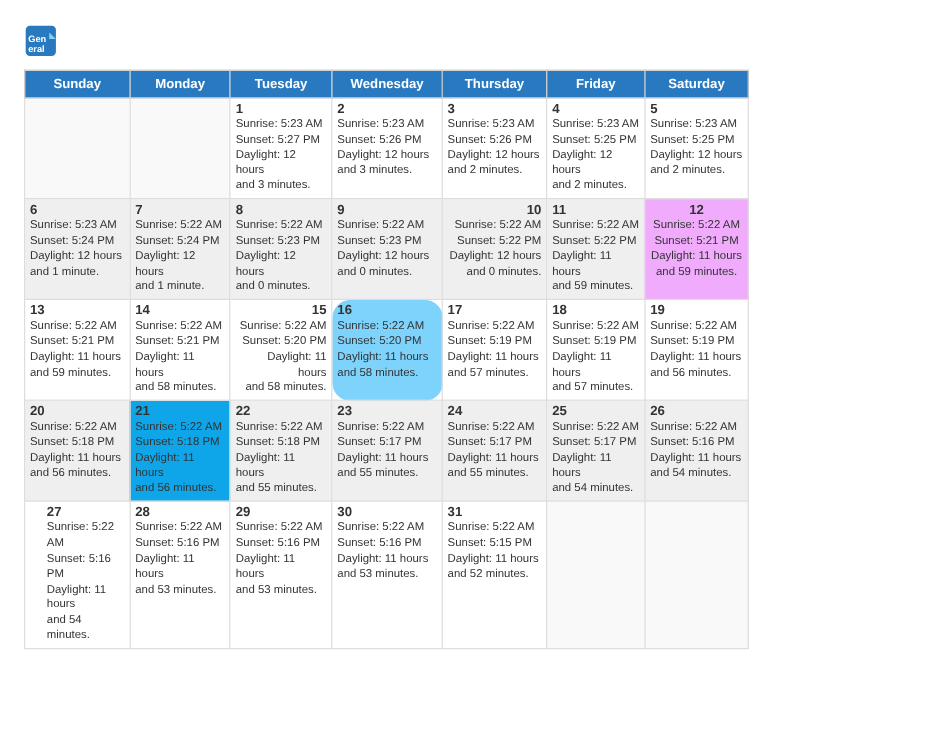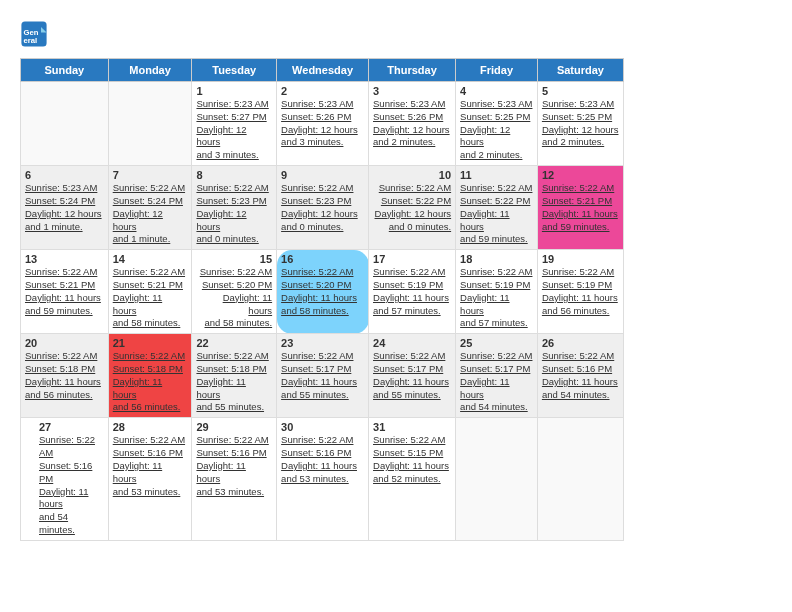--- a/index.html
+++ b/index.html
@@ -85,21 +85,20 @@
       font-weight: bold;
       font-size: 11px;
       color: #333;
       display: block;
       margin-bottom: 1px;
     }
     .day-info {
       font-size: 9.5px;
       color: #333;
       line-height: 1.35;
-      text-decoration: underline;
     }
     .empty-cell {
       background: #f9f9f9 !important;
     }
     .row-odd td { background: #fff; }
     .row-even td { background: #efefef; }
   </style>
 </head>
 <body>
 
@@ -213,21 +212,21 @@
 Daylight: 12 hours
 and 0 minutes.</div>
           </td>
           <td style="background: rgb(239, 239, 239);">
             <span class="day-num">11</span>
             <div class="day-info" style="white-space: pre-line;">Sunrise: 5:22 AM
 Sunset: 5:22 PM
 Daylight: 11 hours
 and 59 minutes.</div>
           </td>
-          <td style="background: #ec4899;">
+          <td style="background: #f0abfc; text-align: center;">
             <span class="day-num">12</span>
             <div class="day-info" style="white-space: pre-line;">Sunrise: 5:22 AM
 Sunset: 5:21 PM
 Daylight: 11 hours
 and 59 minutes.</div>
           </td>
         </tr>
         <tr class="row-odd">
           <td style="background: rgb(255, 255, 255);">
             <span class="day-num">13</span>
@@ -280,21 +279,21 @@
           </td>
         </tr>
         <tr class="row-even">
           <td style="background: rgb(239, 239, 239);">
             <span class="day-num">20</span>
             <div class="day-info" style="white-space: pre-line;">Sunrise: 5:22 AM
 Sunset: 5:18 PM
 Daylight: 11 hours
 and 56 minutes.</div>
           </td>
-          <td style="background: #ef4444;">
+          <td style="background: #0ea5e9;">
             <span class="day-num">21</span>
             <div class="day-info" style="white-space: pre-line;">Sunrise: 5:22 AM
 Sunset: 5:18 PM
 Daylight: 11 hours
 and 56 minutes.</div>
           </td>
           <td style="background: rgb(239, 239, 239);">
             <span class="day-num">22</span>
             <div class="day-info" style="white-space: pre-line;">Sunrise: 5:22 AM
 Sunset: 5:18 PM

